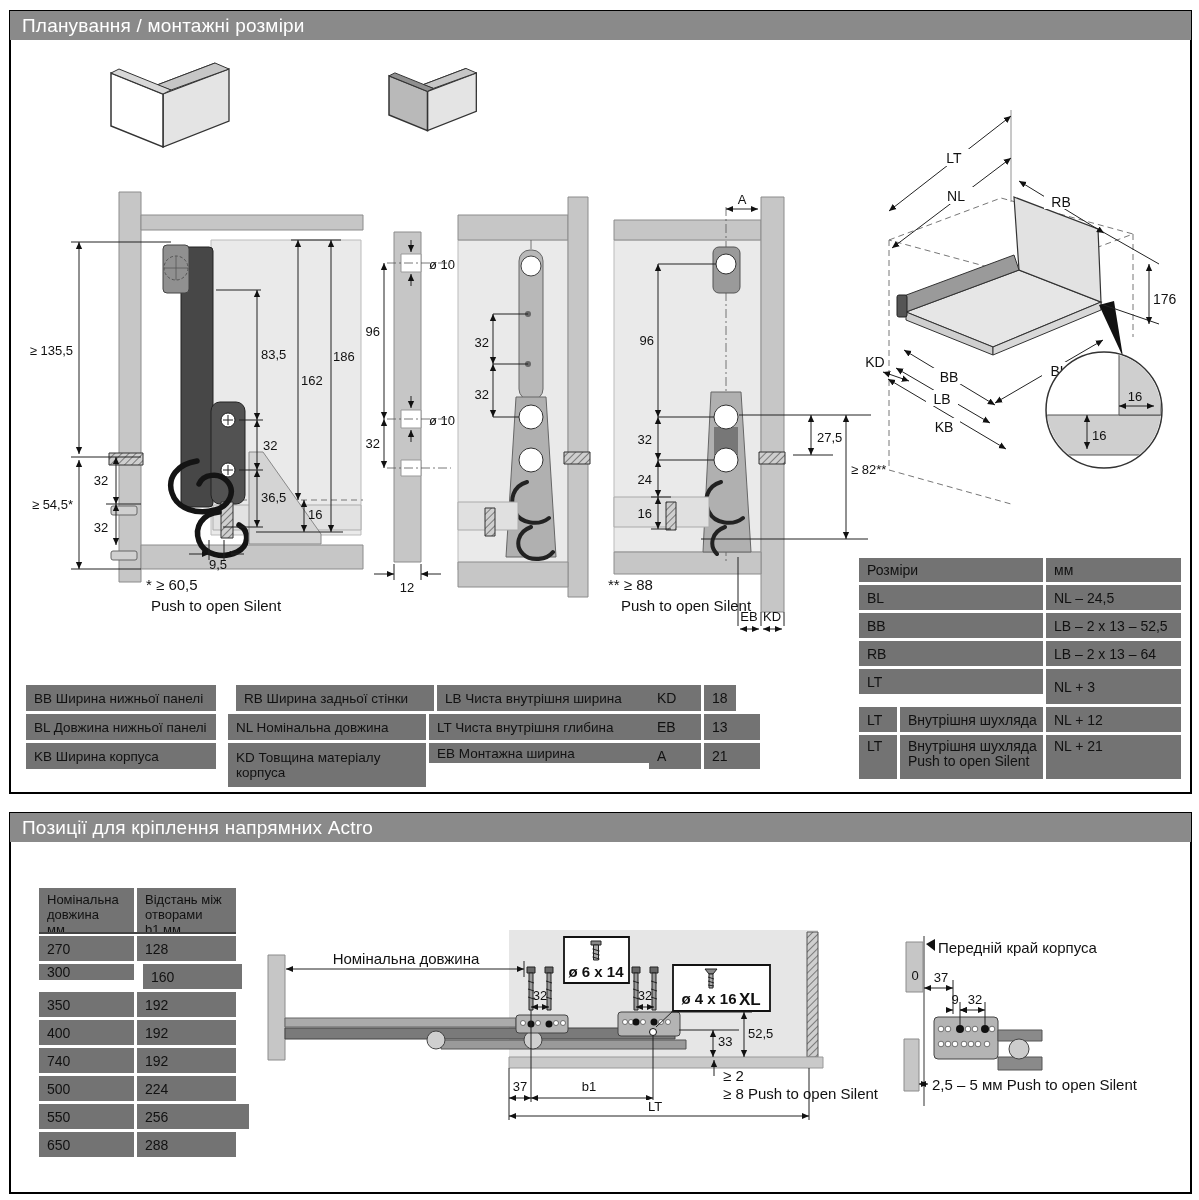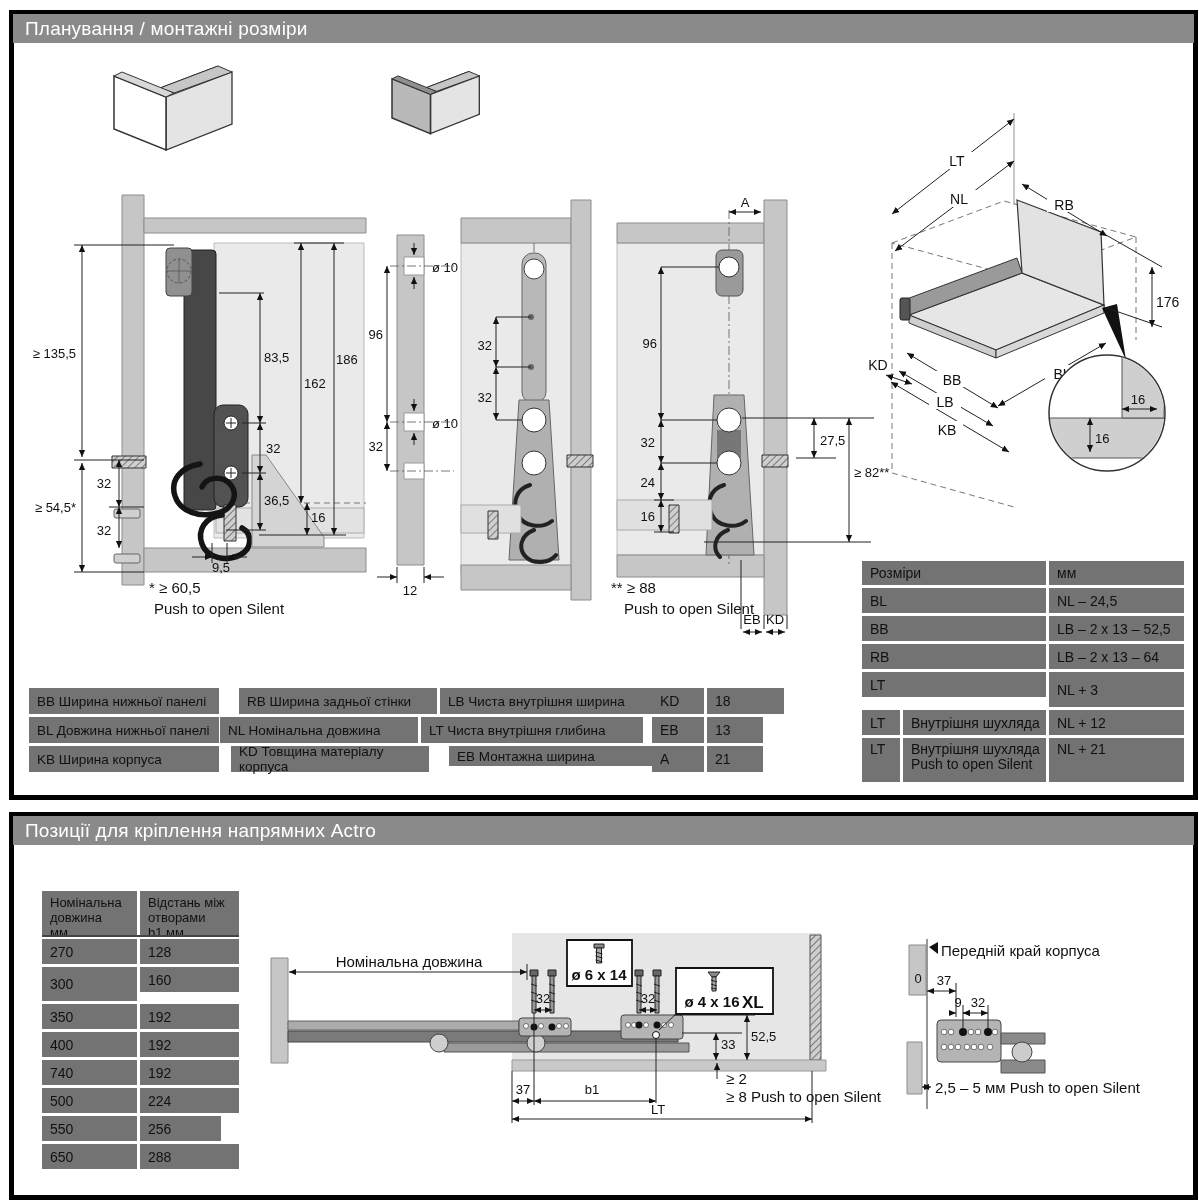--- a/index.html
+++ b/index.html
@@ -1,17 +1,17 @@
 <!DOCTYPE html>
 <html><head>
 <meta charset="utf-8">
 <style>
   html,body{margin:0;padding:0;background:#fff}
   body{width:1199px;height:1200px;position:relative;font-family:"Liberation Sans",sans-serif;color:#111}
-  .sec{position:absolute;border:5px solid #000000;background:#fff}
+  .sec{position:absolute;border:2px solid #000000;background:#fff}
   .sechead{position:absolute;left:-1px;top:-1px;right:-1px;height:29px;background:#8a8a8a;color:#fff;
            font-size:19px;line-height:29px;padding-left:12px;letter-spacing:.2px}
   svg.draw{position:absolute;left:0;top:0}
   svg text{fill:#111}
   .t13{font-size:13px}.t14{font-size:14px}.t15{font-size:15px}
   .bold{font-weight:bold}
   .tbl{position:absolute}
   .trow{display:flex;margin-bottom:3px}
   .cell{background:#737373;font-size:13.5px;color:#111;padding-left:8px;display:flex;align-items:center;box-sizing:border-box}
   .cell.num{font-size:14px}
@@ -303,35 +303,35 @@
     </g>
   </svg>
 
   <div class="tbl" style="left:15px;top:673px">
     <div class="trow">
       <div class="cell" style="width:190px;height:26px;margin-right:20px">BB Ширина нижньої панелі</div>
       <div class="cell" style="width:198px;height:26px;margin-right:3px">RB Ширина задньої стінки</div>
       <div class="cell" style="width:222px;height:26px">LB Чиста внутрішня ширина</div>
     </div>
     <div class="trow">
-      <div class="cell" style="width:190px;height:26px;margin-right:1px">BL Довжина нижньої панелі</div>
+      <div class="cell" style="width:190px;height:26px;margin-right:12px">BL Довжина нижньої панелі</div>
       <div class="cell" style="width:198px;height:26px;margin-right:3px">NL Номінальна довжина</div>
       <div class="cell" style="width:222px;height:26px">LT Чиста внутрішня глибина</div>
     </div>
     <div class="trow">
       <div class="cell" style="width:190px;height:26px;margin-right:12px">KB Ширина корпуса</div>
-      <div class="cell" style="width:198px;height:26px;margin-right:20px">KD Товщина матеріалу корпуса</div>
+      <div class="cell" style="width:198px;height:44px;margin-right:3px">KD Товщина матеріалу корпуса</div>
       <div class="cell" style="width:222px;height:20px">EB Монтажна ширина</div>
     </div>
   </div>
 
   <div class="tbl" style="left:638px;top:673px">
     <div class="trow">
         <div class="cell num" style="width:52px;height:26px;margin-right:3px">KD</div>
-        <div class="cell num" style="width:77px;height:26px">18</div>
+        <div class="cell num" style="width:32px;height:26px">18</div>
       </div>
     <div class="trow">
         <div class="cell num" style="width:52px;height:26px;margin-right:3px">EB</div>
         <div class="cell num" style="width:56px;height:26px">13</div>
       </div>
     <div class="trow">
         <div class="cell num" style="width:52px;height:26px;margin-right:3px">A</div>
         <div class="cell num" style="width:56px;height:26px">21</div>
       </div>
   </div>
@@ -547,41 +547,41 @@
       <div class="cell pre" style="width:99px;height:44px;font-size:13px">Відстань між
 отворами
 b1 мм</div>
     </div>
     <div class="hdrline" style="position:relative;width:197px;margin-bottom:2px"></div>
     <div class="trow">
         <div class="cell num" style="width:95px;height:25px;margin-right:3px">270</div>
         <div class="cell num" style="width:99px;height:25px">128</div>
       </div>
     <div class="trow">
-        <div class="cell num" style="width:95px;height:34px;margin-right:3px">300</div>
+        <div class="cell num" style="width:95px;height:16px;margin-right:9px">300</div>
         <div class="cell num" style="width:99px;height:25px">160</div>
       </div>
     <div class="trow">
         <div class="cell num" style="width:95px;height:25px;margin-right:3px">350</div>
         <div class="cell num" style="width:99px;height:25px">192</div>
       </div>
     <div class="trow">
         <div class="cell num" style="width:95px;height:25px;margin-right:3px">400</div>
         <div class="cell num" style="width:99px;height:25px">192</div>
       </div>
     <div class="trow">
         <div class="cell num" style="width:95px;height:25px;margin-right:3px">740</div>
         <div class="cell num" style="width:99px;height:25px">192</div>
       </div>
     <div class="trow">
         <div class="cell num" style="width:95px;height:25px;margin-right:3px">500</div>
         <div class="cell num" style="width:99px;height:25px">224</div>
       </div>
     <div class="trow">
         <div class="cell num" style="width:95px;height:25px;margin-right:3px">550</div>
-        <div class="cell num" style="width:81px;height:25px">256</div>
+        <div class="cell num" style="width:112px;height:25px">256</div>
       </div>
     <div class="trow">
         <div class="cell num" style="width:95px;height:25px;margin-right:3px">650</div>
         <div class="cell num" style="width:99px;height:25px">288</div>
       </div>
   </div>
 </div>
 
 </body></html>

